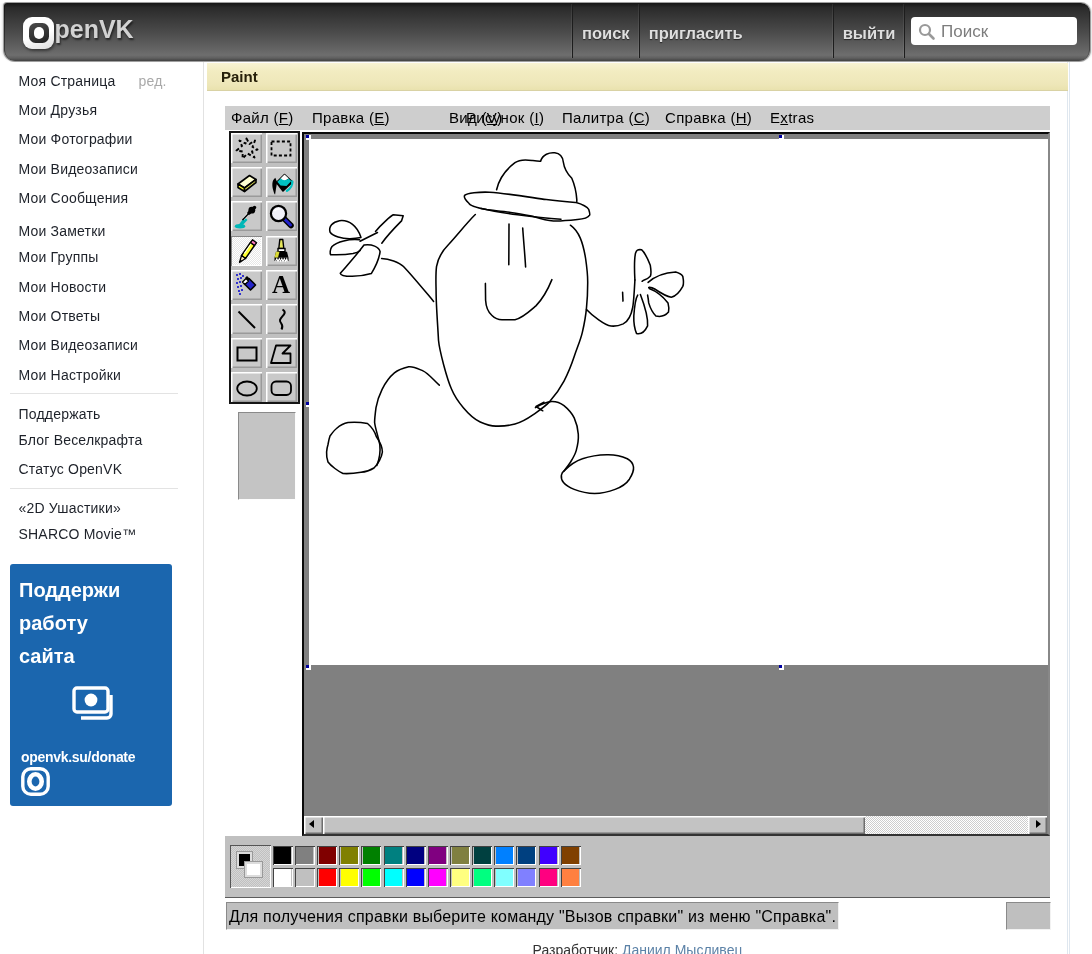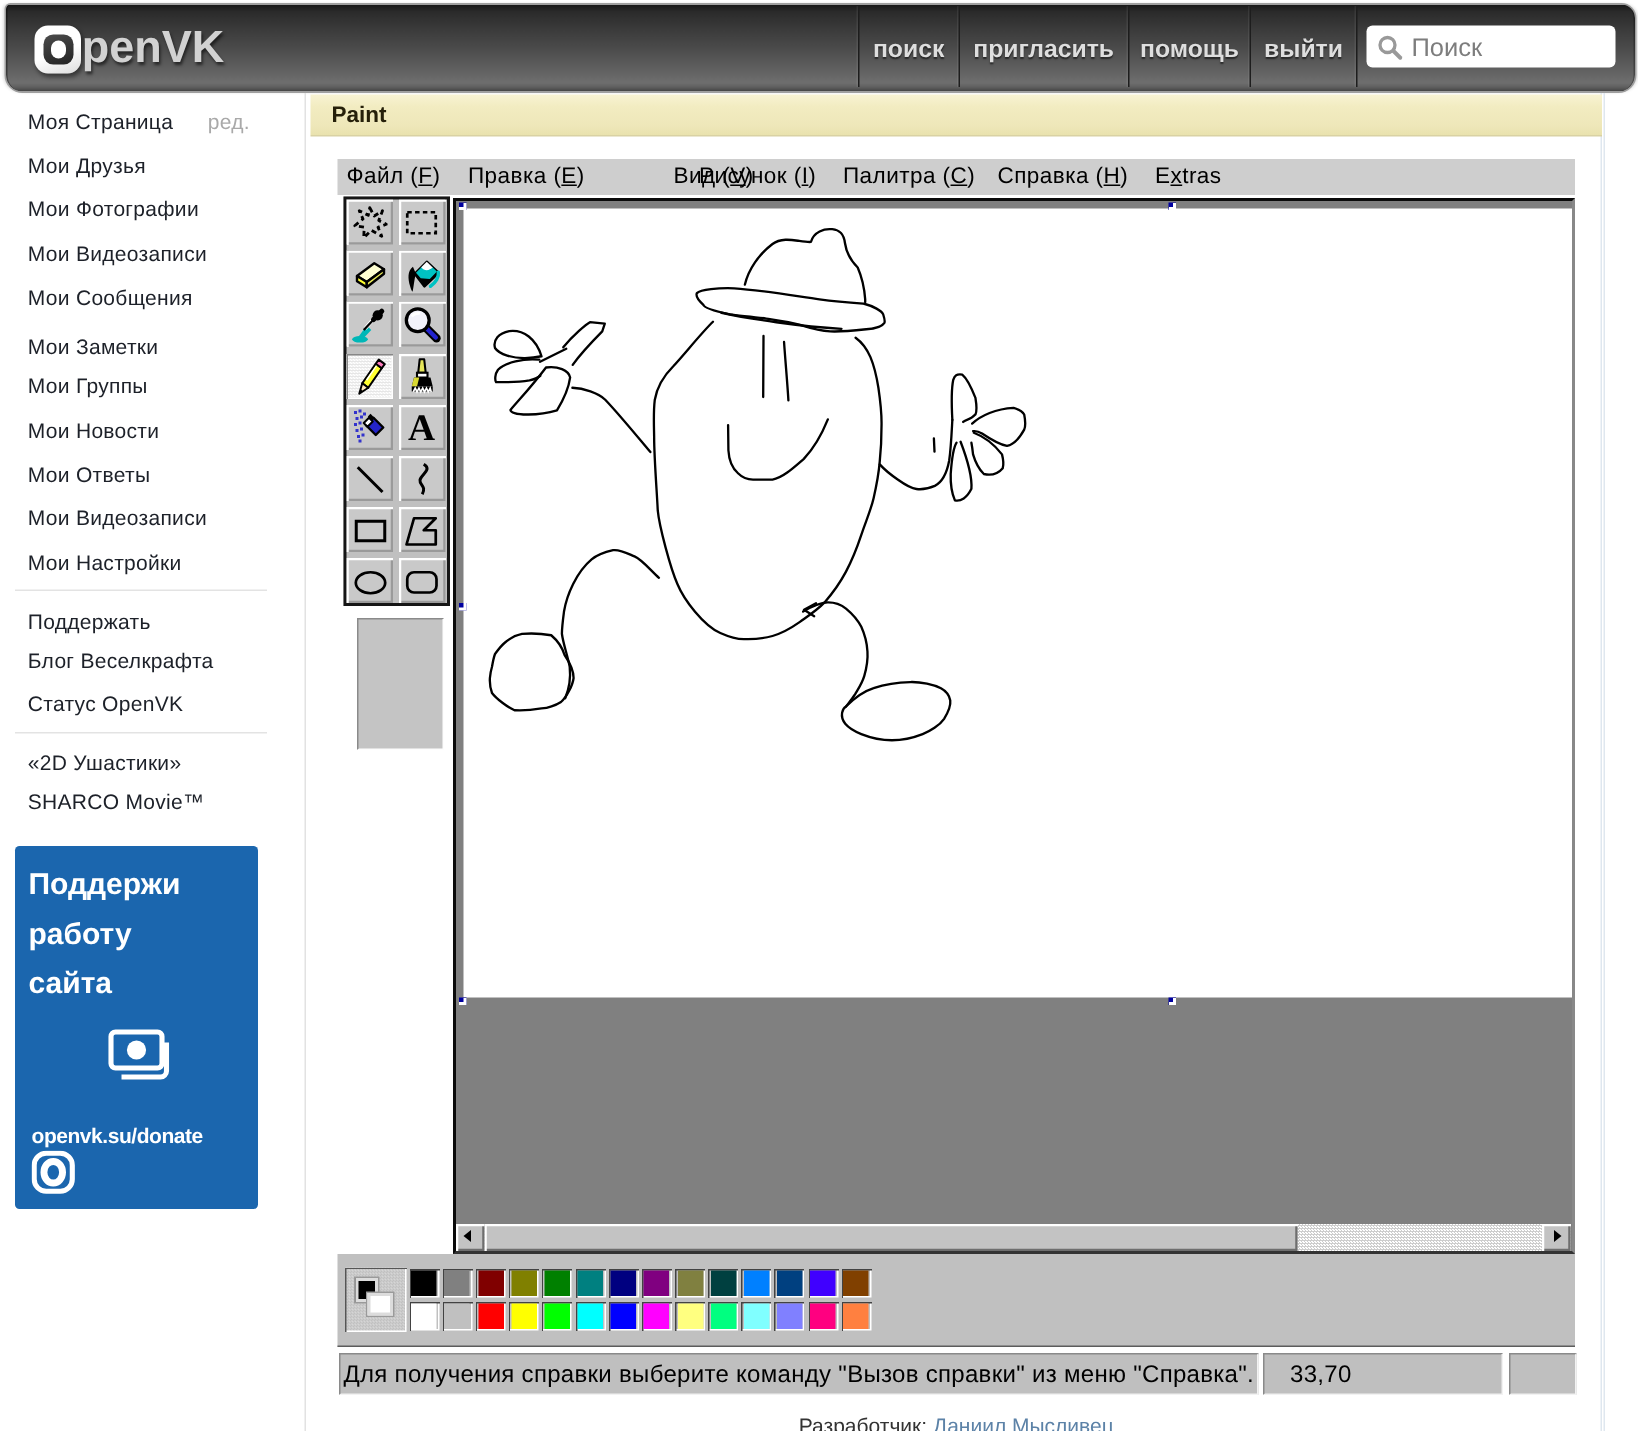--- a/index.html
+++ b/index.html
@@ -2,21 +2,21 @@
 <html><head><meta charset="utf-8"><style>
 *{margin:0;padding:0;box-sizing:border-box;}
 html,body{width:1092px;height:954px;overflow:hidden;background:#fff;font-family:"Liberation Sans",sans-serif;}
 
 #header{position:absolute;left:4px;top:2.5px;width:1086px;height:58.5px;
  background:linear-gradient(180deg,#161616 0%,#2a2a2a 8%,#3a3a3a 28%,#4c4c4c 52%,#606060 75%,#6e6e6e 90%,#5f5f5f 95%,#414141 100%);
  border-radius:3px 9px 11px 11px; box-shadow:0 0 0 1px #9f9f9f, -2px 0 2px rgba(0,0,0,.12), 2px 0 2px rgba(0,0,0,.12);border-left:1px solid rgba(0,0,0,.4);border-right:1px solid rgba(0,0,0,.3);}
 #logobox{position:absolute;left:18px;top:14.5px;width:31px;height:32px;background:linear-gradient(160deg,#ffffff 55%,#dcdcdc 100%);border-radius:9px;box-shadow:1px 2px 3px rgba(0,0,0,.45);}
 #logoO{position:absolute;left:5.5px;top:6px;width:20px;height:20px;background:linear-gradient(160deg,#4c4c4c,#222);border-radius:6.5px;}
 #logoO:after{content:"";position:absolute;left:5px;top:4px;width:10px;height:12px;background:#fff;border-radius:5px;}
-#logotext{position:absolute;left:49.5px;top:12px;font-size:30px;font-weight:bold;color:#d2d2d2;letter-spacing:0px;text-shadow:1px 2px 2px rgba(0,0,0,.55);}
+#logotext{position:absolute;left:49.5px;top:12px;font-size:25px;font-weight:bold;color:#d2d2d2;letter-spacing:0px;text-shadow:1px 2px 2px rgba(0,0,0,.55);}
 .nav{position:absolute;top:1px;height:54px;border-left:1px solid #1d1d1d;box-shadow:-1px 0 0 rgba(255,255,255,.07);
  color:#dedede;font-weight:bold;font-size:16.5px;text-align:center;line-height:59px;text-shadow:0 1px 1px rgba(0,0,0,.55);}
 #search{position:absolute;left:906px;top:14.5px;width:166px;height:28px;background:#fff;border-radius:4px;}
 #search svg{position:absolute;left:6px;top:5px;}
 #search span{position:absolute;left:30px;top:5px;font-size:17px;color:#7d7d7d;}
 
 .sl{position:absolute;left:18.5px;font-size:14px;letter-spacing:0.2px;color:#1d2129;white-space:nowrap;}
 .sgray{color:#a9a9a9;}
 .sdiv{position:absolute;left:10px;width:168px;height:1px;background:#e3e3e3;}
 #vline{position:absolute;left:203px;top:62px;width:1px;height:892px;background:#e2e2e2;}
@@ -61,21 +61,20 @@
 .seg{position:absolute;top:796px;height:27.5px;background:#bfbfbf;border:1.5px solid;border-color:#8a8a8a #f2f2f2 #f2f2f2 #8a8a8a;font-size:16px;letter-spacing:0.2px;color:#000;white-space:nowrap;overflow:hidden;}
 </style></head>
 <body>
 <div id="header">
   <div id="logobox">
       <div id="logoO"></div>
     </div>
   <div id="logotext">penVK</div>
   <div class="nav" style="left:567px;width:66.5px;">поиск</div>
   <div class="nav" style="left:633.5px;width:113.5px;">пригласить</div>
-  <div class="nav" style="left:747px;width:81px;">помощь</div>
   <div class="nav" style="left:828px;width:71px;">выйти</div>
   <div class="nav" style="left:899px;width:0;"></div>
   <div id="search">
     <svg width="20" height="20" viewBox="0 0 20 20">
         <circle cx="8" cy="8" r="5" fill="none" stroke="#999" stroke-width="2.2"></circle>
         <line x1="12" y1="12" x2="16.5" y2="16.5" stroke="#999" stroke-width="2.6" stroke-linecap="round"></line>
       </svg>
     <span>Поиск</span>
   </div>
 </div>
@@ -394,17 +393,14 @@
       <div class="sw" style="left: 335.75px; top: 10px;">
         <i style="background:#804000"></i>
       </div>
       <div class="sw" style="left: 335.75px; top: 32.3px;">
         <i style="background:#ff8040"></i>
       </div>
     </div>
   <div class="seg" style="left:1px;width:613px;">
       <span style="display:block;padding:5px 0 0 2px;">Для получения справки выберите команду "Вызов справки" из меню "Справка".</span>
     </div>
-  <div class="seg" style="left:617px;width:160px;">
-      <span style="display:block;padding:5px 0 0 17px;">33,70</span>
-    </div>
   <div class="seg" style="left:780.5px;width:45px;"></div>
 </div>
 
 </body></html>

